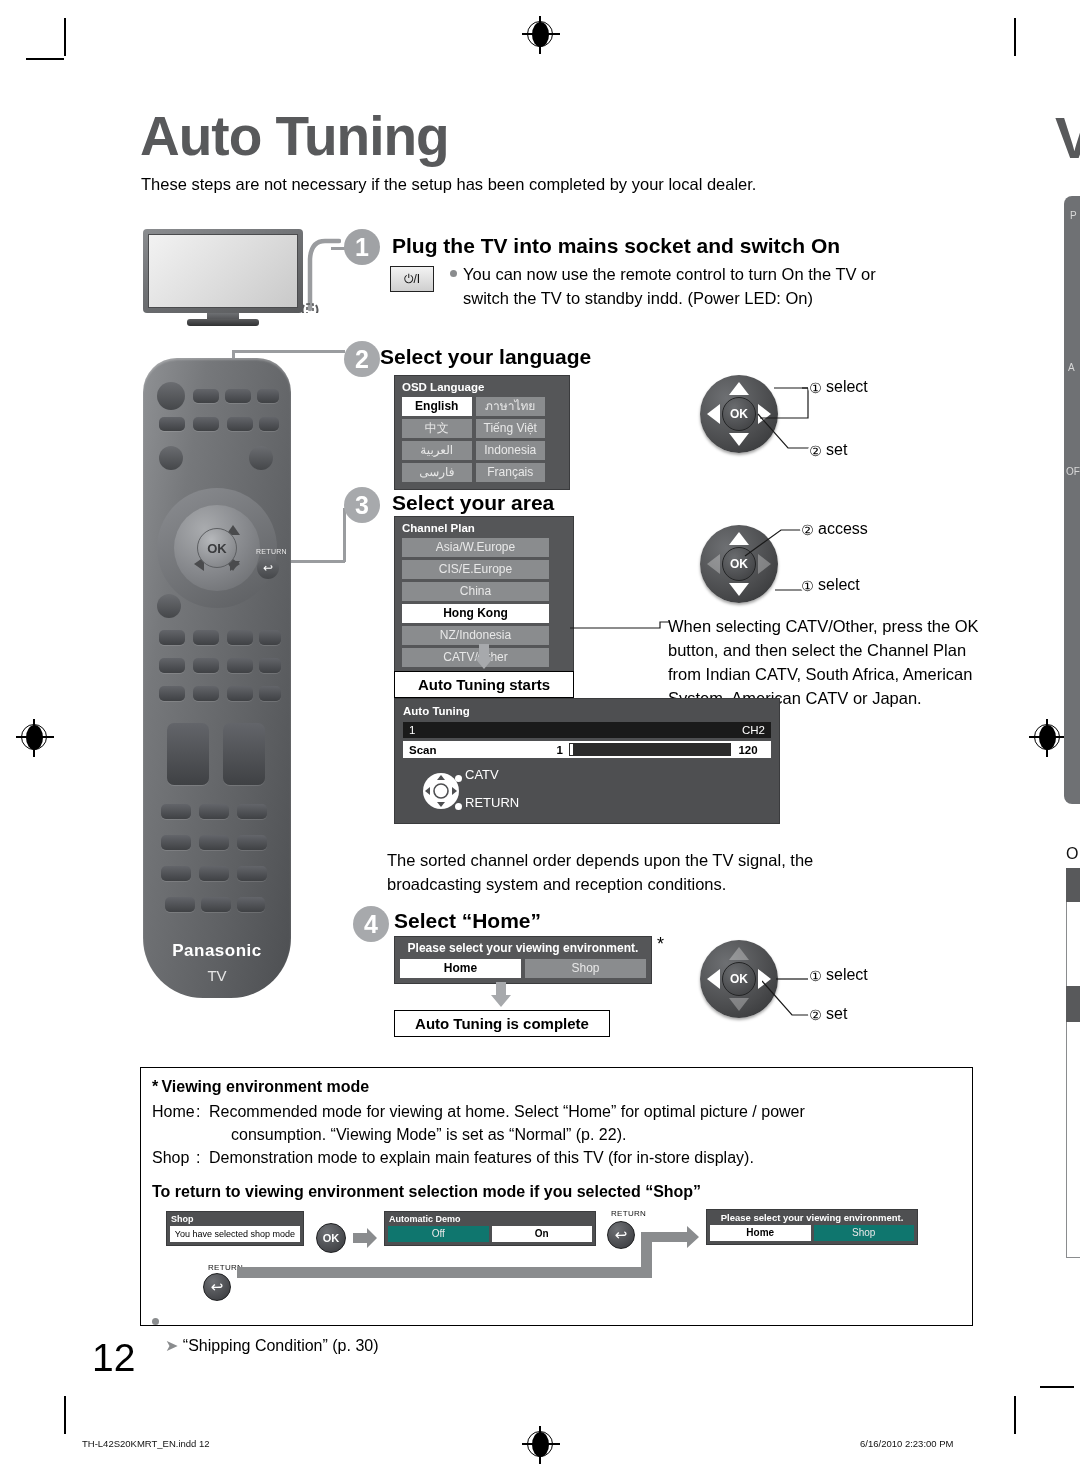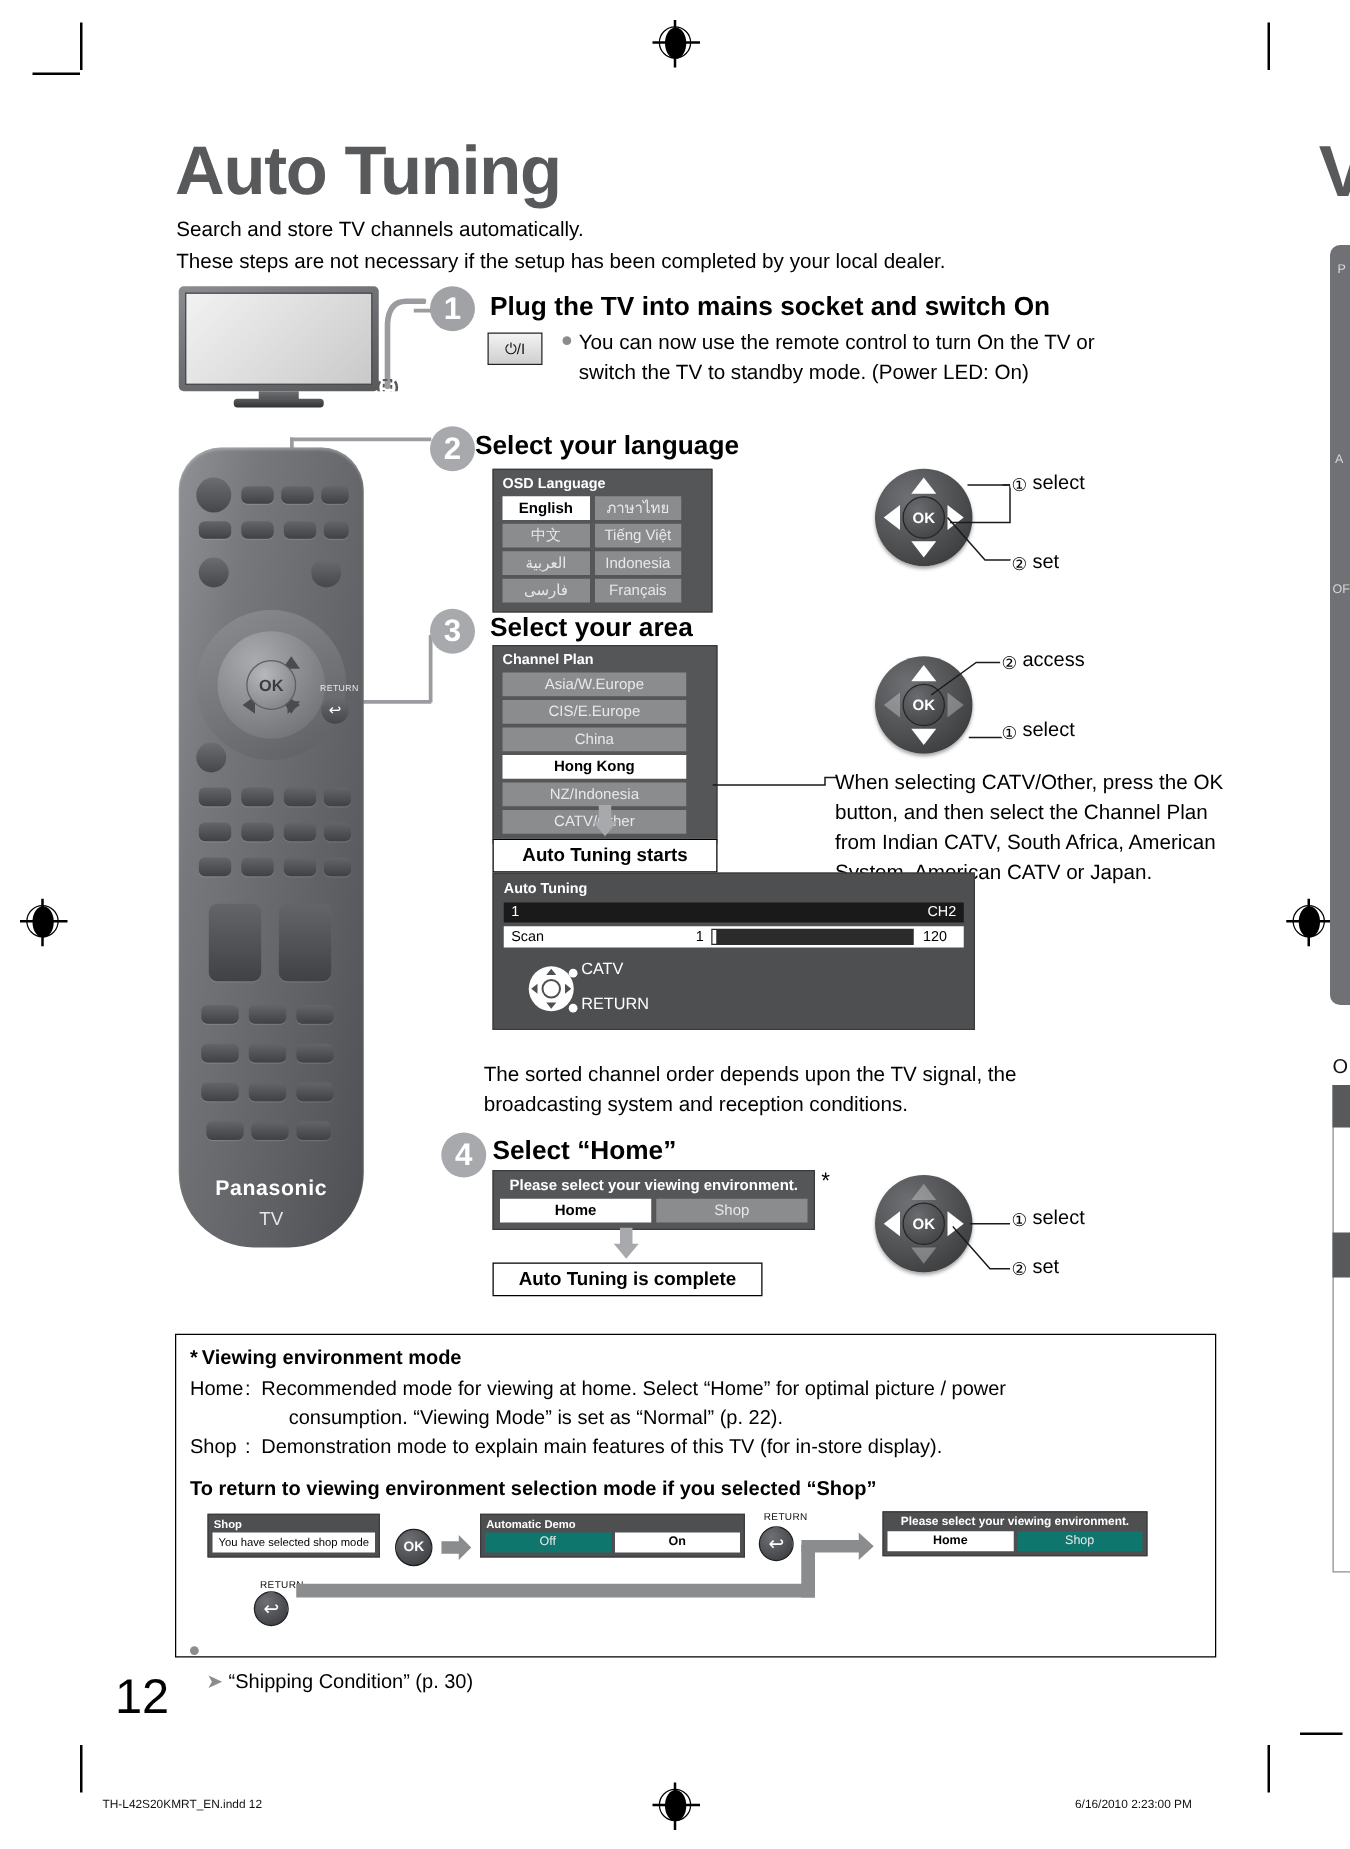--- a/index.html
+++ b/index.html
@@ -122,21 +122,21 @@
     position: absolute; background: #4e4f51; border: 1px solid #3a3b3d;
     padding: 6px 8px 10px 8px;
   }
   .at-title { color: #fff; font-size: 11.5px; font-weight: bold; margin-bottom: 5px; }
   .at-bar1 {
     background: #1a1a1a; color: #fff; font-size: 11.5px;
     display: flex; justify-content: space-between; padding: 2px 6px;
   }
   .at-bar2 {
     background: #ffffff; color: #000; font-size: 11.5px;
-    display: flex; align-items: center; padding: 2px 6px; margin-top: 3px;
+    display: flex; align-items: center; padding: 2px 6px; margin-top: 3px; font-weight: bold;
   }
   .at-scanlabel { flex: 0 0 auto; }
   .at-num1 { flex: 1; text-align: right; padding-right: 6px; }
   .at-track { flex: 0 0 auto; width: 162px; height: 13px; background: #2b2b2b; position: relative; }
   .at-fill { position: absolute; left: 1px; top: 1px; width: 3px; height: 11px; background: #fff; }
   .at-num2 { flex: 0 0 auto; width: 34px; text-align: center; }
   .at-keys { position: relative; margin-top: 9px; height: 46px; }
   .at-keytxt { position: absolute; color: #fff; font-size: 13px; }
 
   
@@ -291,21 +291,20 @@
     </div>
   <div class="reg" style="left:1034px; top:724px;">
       <span class="blob"></span>
     </div>
   <div class="reg" style="left:527px; top:1431px;">
       <span class="blob"></span>
     </div>
 
   <div class="page-title">Auto Tuning</div>
   <div class="intro">
-    <div>Search and store TV channels automatically.</div>
     <div>These steps are not necessary if the setup has been completed by your local dealer.</div>
   </div>
 
   <div class="tv-wrap">
     <div class="tv-body">
         <div class="tv-screen"></div>
       </div>
     <div class="tv-neck"></div>
     <div class="tv-base"></div>
     <svg class="tv-cord" viewBox="0 0 46 78" width="46" height="78">
@@ -316,21 +315,21 @@
   </div>
 
   <div class="leadline" style="left:331px; top:247px; width:14px; height:2.5px;"></div>
   <div class="stepnum s1" style="left:344px; top:229px;">1</div>
   <div class="steptitle" style="left:392px; top:234px;">Plug the TV into mains socket and switch On</div>
   <div class="powerbtn">⏻/I</div>
   <div class="body-txt" style="position:absolute; left:450px; top:262px; width:520px;">
     <div>
       <span class="bullet-dot"></span><span>You can now use the remote control to turn On the TV or</span>
     </div>
-    <div style="padding-left:13px;">switch the TV to standby mode. (Power LED: On)</div>
+    <div style="padding-left:13px;">switch the TV to standby indd. (Power LED: On)</div>
   </div>
 
   <div class="leadline" style="left:232px; top:350px; width:113px; height:2.5px;"></div>
   <div class="leadline" style="left:232px; top:350px; width:2.5px; height:130px;"></div>
   <div class="stepnum" style="left:344px; top:341px;">2</div>
   <div class="steptitle" style="left:380px; top:345px;">Select your language</div>
 
   <div class="osd" style="left:394px; top:375px; width:176px;">
     <div class="osd-title">OSD Language</div>
     <div class="osd-row">

